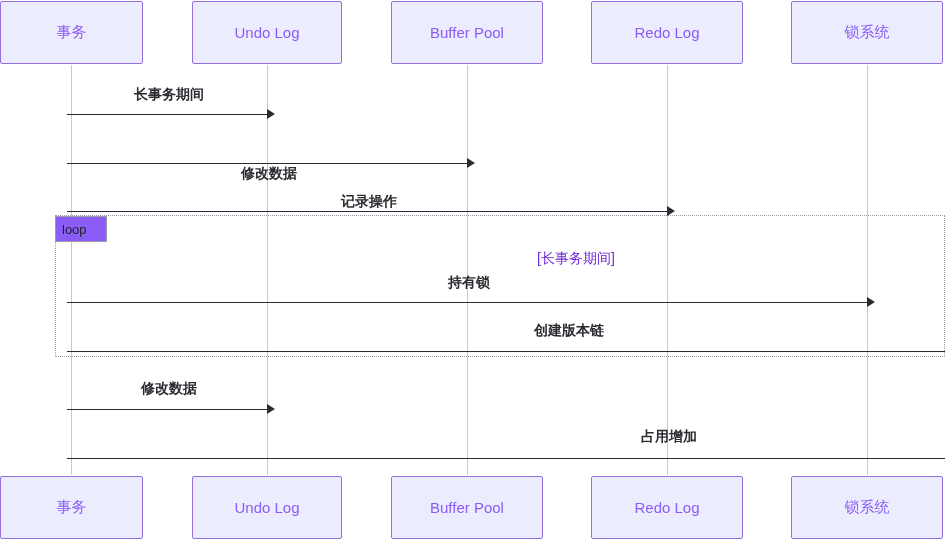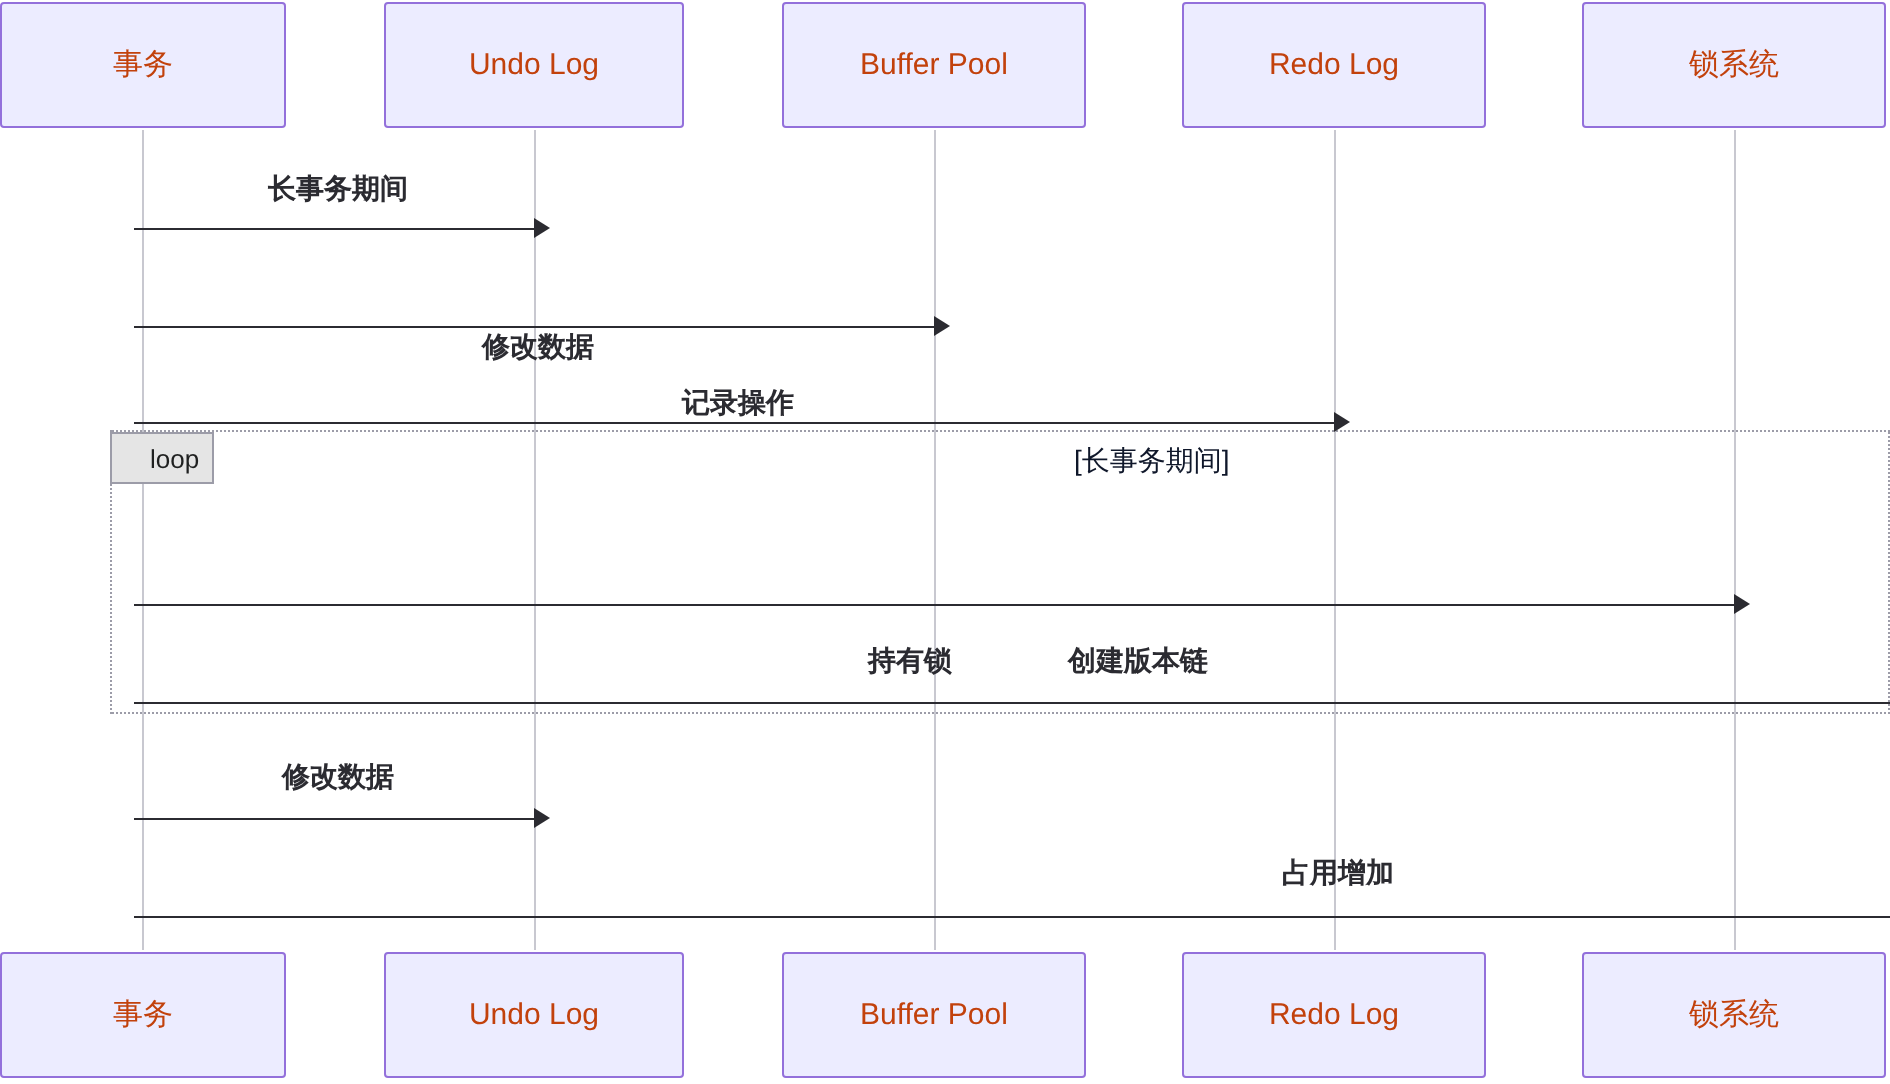--- a/index.html
+++ b/index.html
@@ -19,21 +19,21 @@
   }
   .actor-box {
     position: absolute;
     box-sizing: border-box;
     background: #ececff;
     border: 1px solid #9370db;
     border-radius: 2px;
     display: flex;
     align-items: center;
     justify-content: center;
-    color: #c2410c;
+    color: #8b5cf6;
     font-size: 15px;
     font-family: "Liberation Sans", sans-serif;
   }
   .lifeline {
     position: absolute;
     width: 0;
     border-left: 1px solid #c8c8d0;
   }
   .msg-line {
     position: absolute;
@@ -59,35 +59,36 @@
   }
   .loop-rect {
     position: absolute;
     box-sizing: border-box;
     border: 1px dotted #9c9ca8;
     background: transparent;
   }
   .loop-tab {
     position: absolute;
     box-sizing: border-box;
-    background: #e5e5e5;
+    background: #8b5cf6;
     border: 1px solid #9c9ca8;
     color: #1f2020;
     font-size: 13px;
     display: flex;
     align-items: center;
-    padding-left: 19px;
+    padding-left: 6px;
     font-family: "Liberation Sans", sans-serif;
   }
   .loop-title {
     position: absolute;
-    color: #0f172a;
+    color: #6d28d9;
     font-size: 14px;
     white-space: nowrap;
     font-family: "Liberation Sans", sans-serif;
+    margin-top: 28px;
   }
 </style>
 </head>
 <body>
 
 <div id="diagram">
 
   <div class="lifeline" style="left:71px; top:65px; height:410px;"></div>
   <div class="lifeline" style="left:267px; top:65px; height:410px;"></div>
   <div class="lifeline" style="left:467px; top:65px; height:410px;"></div>
@@ -123,21 +124,21 @@
   <div class="msg-arrow" style="left:267px; top:109px;"></div>
 
   <div class="msg-label" style="left:71px; top:133px; width:396px;margin-top:32px;">修改数据</div>
   <div class="msg-line" style="left:67px; top:163px; width:404px;"></div>
   <div class="msg-arrow" style="left:467px; top:158px;"></div>
 
   <div class="msg-label" style="left:71px; top:167px; width:596px;margin-top:26px;">记录操作</div>
   <div class="msg-line" style="left:67px; top:211px; width:604px;"></div>
   <div class="msg-arrow" style="left:667px; top:206px;"></div>
 
-  <div class="msg-label" style="left:57px; top:274px; width:796px;margin-top:48px;">持有锁</div>
+  <div class="msg-label" style="left:71px; top:274px; width:796px;">持有锁</div>
   <div class="msg-line" style="left:67px; top:302px; width:804px;"></div>
   <div class="msg-arrow" style="left:867px; top:297px;"></div>
 
   <div class="msg-label" style="left:71px; top:322px; width:996px;">创建版本链</div>
   <div class="msg-line" style="left:67px; top:351px; width:880px;"></div>
 
   <div class="msg-label" style="left:71px; top:380px; width:196px;">修改数据</div>
   <div class="msg-line" style="left:67px; top:409px; width:204px;"></div>
   <div class="msg-arrow" style="left:267px; top:404px;"></div>
 

